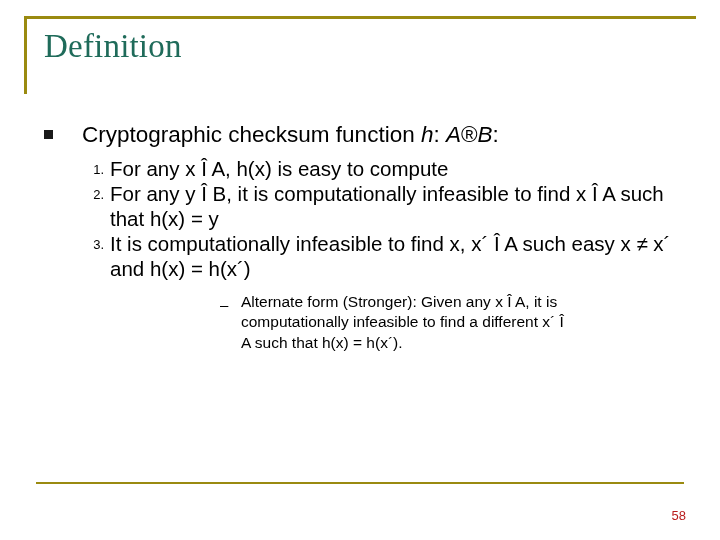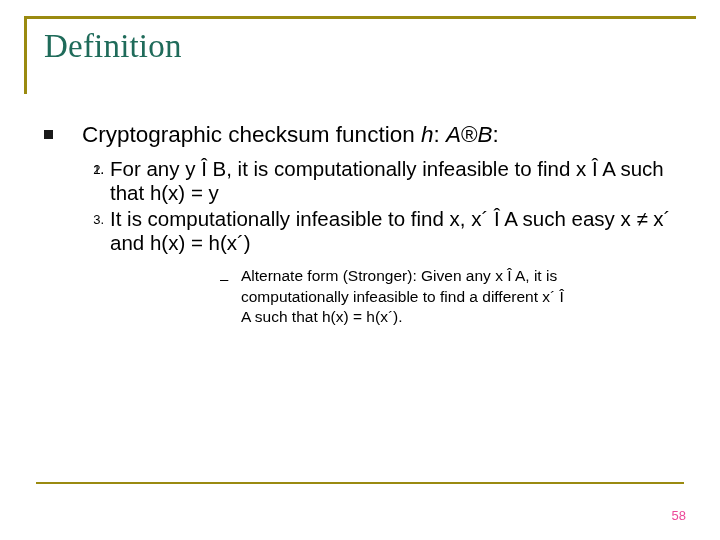--- a/index.html
+++ b/index.html
@@ -127,21 +127,21 @@
     top: 482px;
     width: 648px;
     height: 2px;
     background: #9a8a10;
   }
   .page-num {
     position: absolute;
     right: 34px;
     top: 508px;
     font-size: 13px;
-    color: #ec4899;
+    color: #b91c1c;
     font-family: "Liberation Sans", sans-serif;
   }
 </style>
 </head>
 <body>
 
 <div class="slide">
 
   <div class="frame-vert"></div>
   <div class="frame-horiz"></div>
@@ -151,20 +151,21 @@
   <div class="body-area">
 
     <div class="lvl1">
       <span class="marker"></span>
       <span class="text"><span>Cryptographic checksum function </span><span class="ital">h</span><span>: </span><span class="ital">A</span><span>®</span><span class="ital">B</span><span>:</span></span>
     </div>
 
     <ol class="numlist">
       <li>
         <span class="num">1.</span>
+        <span>For any x Î A, h(x) is easy to compute</span>
       </li>
       <li>
         <span class="num">2.</span>
         <span>For any y Î B, it is computationally infeasible to find x Î A such that h(x) = y</span>
       </li>
       <li>
         <span class="num">3.</span>
         <span>It is computationally infeasible to find x, x´ Î A such easy x ≠ x´ and h(x) = h(x´)</span>
       </li>
     </ol>

